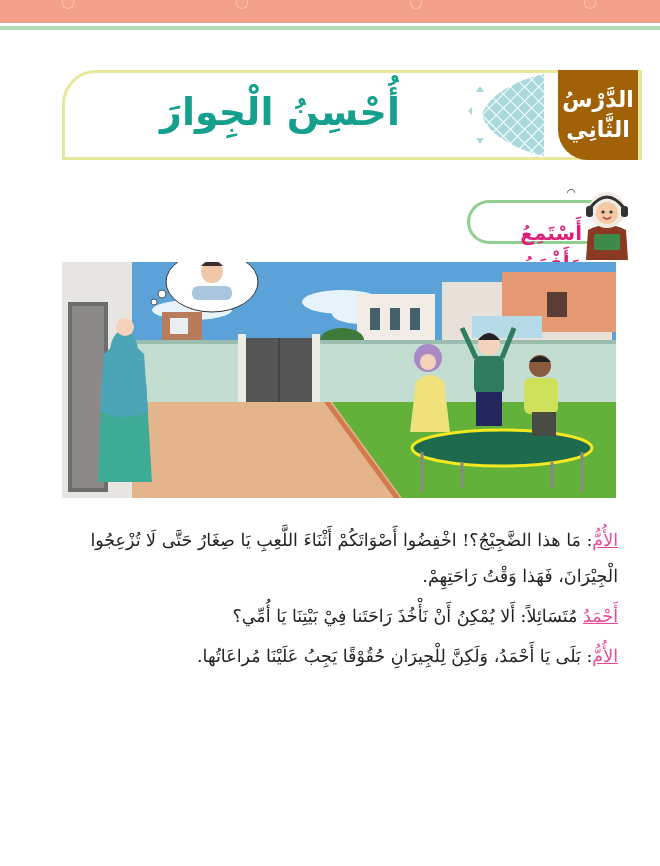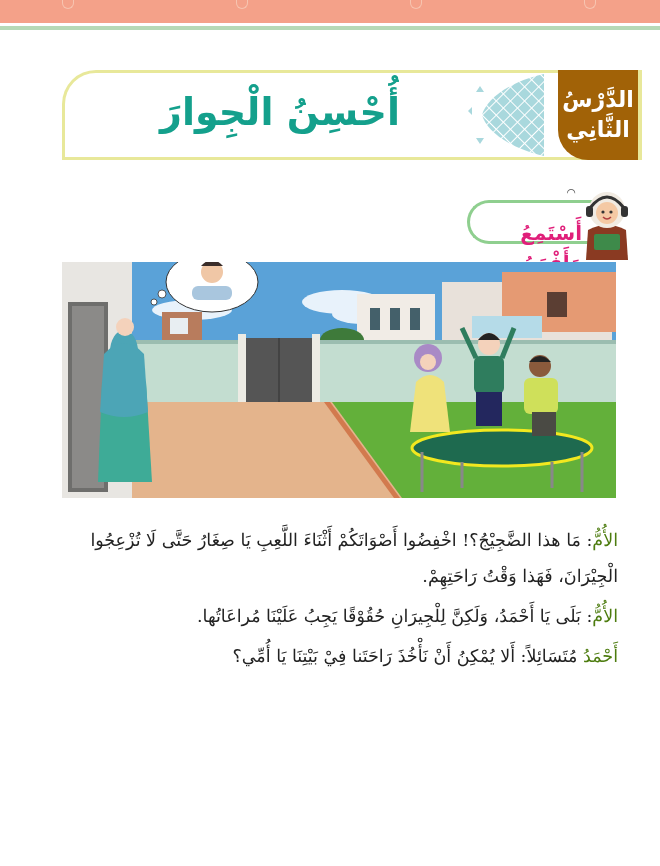--- a/index.html
+++ b/index.html
@@ -44,21 +44,21 @@
     .mascot { position: absolute; left: 582px; top: 186px; width: 50px; height: 74px; }
     .mascot-ear { position: absolute; left: 567px; top: 186px; font-size: 11px; color: #555; }
 
     .illustration { position: absolute; left: 62px; top: 262px; width: 554px; height: 236px; overflow: hidden; }
 
     .dialogue {
       position: absolute; left: 62px; top: 522px; width: 556px; direction: rtl; text-align: right;
       font-family: "DejaVu Serif", serif; font-size: 17.5px; color: #222; line-height: 36px;
     }
     .dialogue p { margin: 0 0 4px 0; }
-    .speaker { color: #4d7c0f; }
+    .speaker { color: #ec4899; text-decoration: underline; }
   </style>
 </head>
 <body>
 
 <div class="top-band">
   <span class="motif" style="left:62px"></span>
   <span class="motif" style="left:236px"></span>
   <span class="motif" style="left:410px"></span>
   <span class="motif" style="left:584px"></span>
 </div>
@@ -168,18 +168,18 @@
   <rect x="470" y="150" width="24" height="24" fill="#4a4a44"></rect>
   <circle cx="478" cy="104" r="11" fill="#8a5a3c"></circle>
   <path d="M467 100 Q478 88 489 100" fill="#222"></path>
 </svg>
 
 <div class="dialogue">
   <p>
     <span class="speaker">الأُمُّ</span><span>: </span><span>مَا هذا الضَّجِيْجُ؟! اخْفِضُوا أَصْوَاتَكُمْ أَثْنَاءَ اللَّعِبِ يَا صِغَارُ حَتَّى لَا تُزْعِجُوا الْجِيْرَانَ، فَهَذا وَقْتُ رَاحَتِهِمْ.</span>
   </p>
   <p>
-    <span class="speaker">الأُمُّ</span><span>: </span><span>بَلَى يَا أَحْمَدُ، وَلَكِنَّ لِلْجِيرَانِ حُقُوْقًا يَجِبُ عَلَيْنَا مُراعَاتُها.</span>
+    <span class="speaker">أَحْمَدُ</span><span> </span><span>مُتَسَائِلاً: أَلا يُمْكِنُ أَنْ نَأْخُذَ رَاحَتَنا فِيْ بَيْتِنَا يَا أُمِّي؟</span>
   </p>
   <p>
-    <span class="speaker">أَحْمَدُ</span><span> </span><span>مُتَسَائِلاً: أَلا يُمْكِنُ أَنْ نَأْخُذَ رَاحَتَنا فِيْ بَيْتِنَا يَا أُمِّي؟</span>
+    <span class="speaker">الأُمُّ</span><span>: </span><span>بَلَى يَا أَحْمَدُ، وَلَكِنَّ لِلْجِيرَانِ حُقُوْقًا يَجِبُ عَلَيْنَا مُراعَاتُها.</span>
   </p>
 </div>
 
 </body></html>

